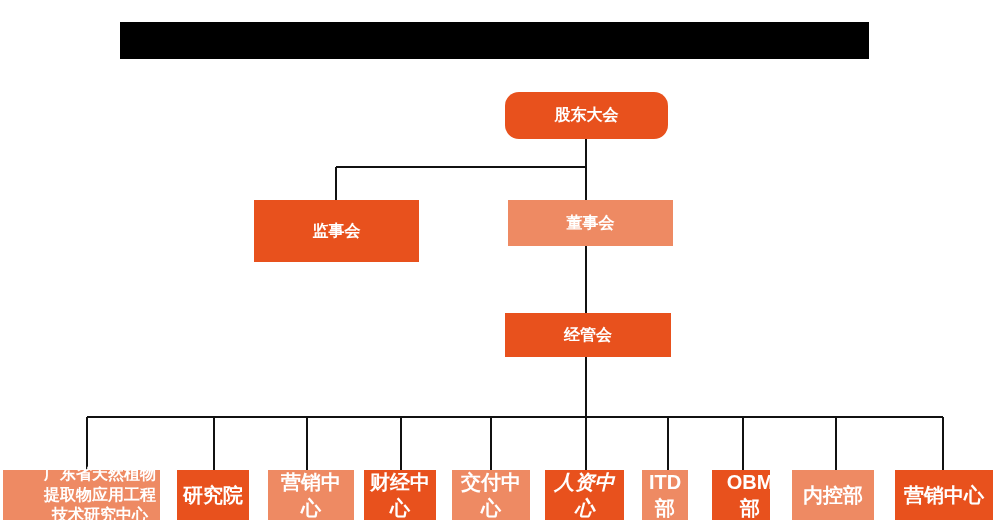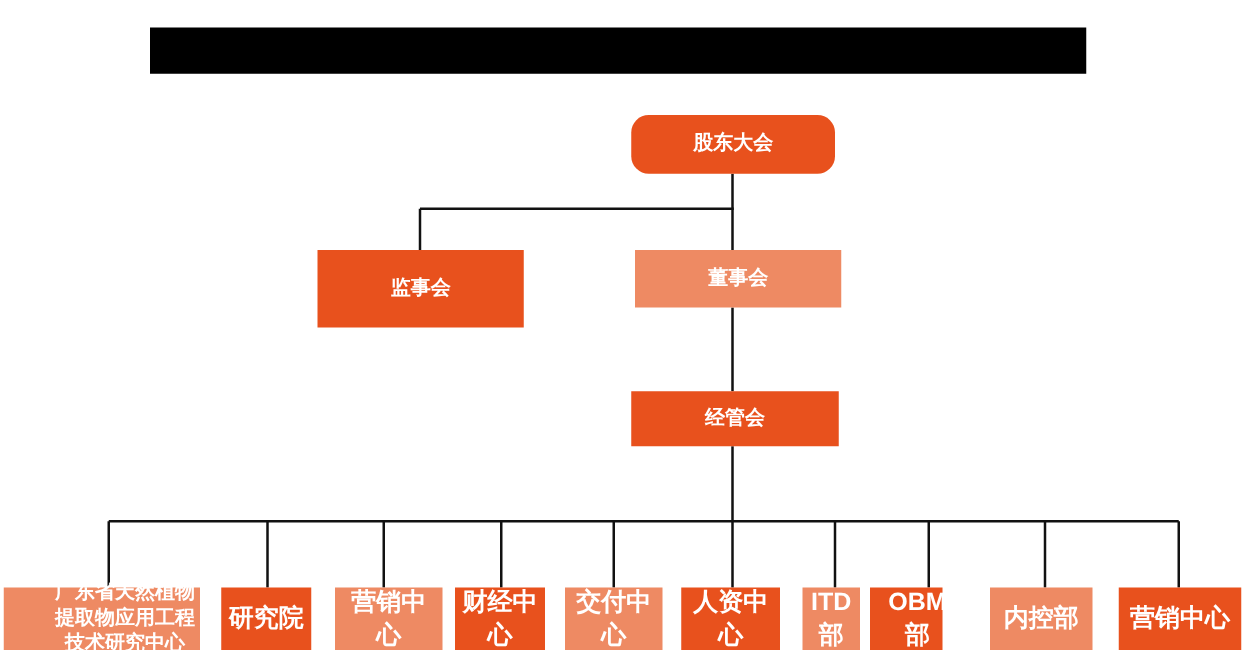--- a/index.html
+++ b/index.html
@@ -92,23 +92,23 @@
   <div class="node light dept small-text" style="left:3px; width:157px;">广东省天然植物提取物应用工程技术研究中心</div>
 
   <div class="node dark dept" style="left:177px; width:72px;">研究院</div>
 
   <div class="node light dept" style="left:268px; width:86px;">营销中心</div>
 
   <div class="node dark dept" style="left:364px; width:72px;">财经中心</div>
 
   <div class="node light dept" style="left:452px; width:78px;">交付中心</div>
 
-  <div class="node dark dept" style="left:545px; width:79px;">人资中心</div>
+  <div class="node dark dept" style="left:545px; width:79px;font-style:italic;">人资中心</div>
 
   <div class="node light dept" style="left:642px; width:46px;">ITD部</div>
 
-  <div class="node dark dept" style="left:696px; width:58px;padding-left:22px;">OBM部</div>
+  <div class="node dark dept" style="left:712px; width:58px;padding-left:22px;">OBM部</div>
 
   <div class="node light dept" style="left:792px; width:82px;">内控部</div>
 
   <div class="node dark dept" style="left:895px; width:98px;">营销中心</div>
 
 </div>
 
 </body></html>

